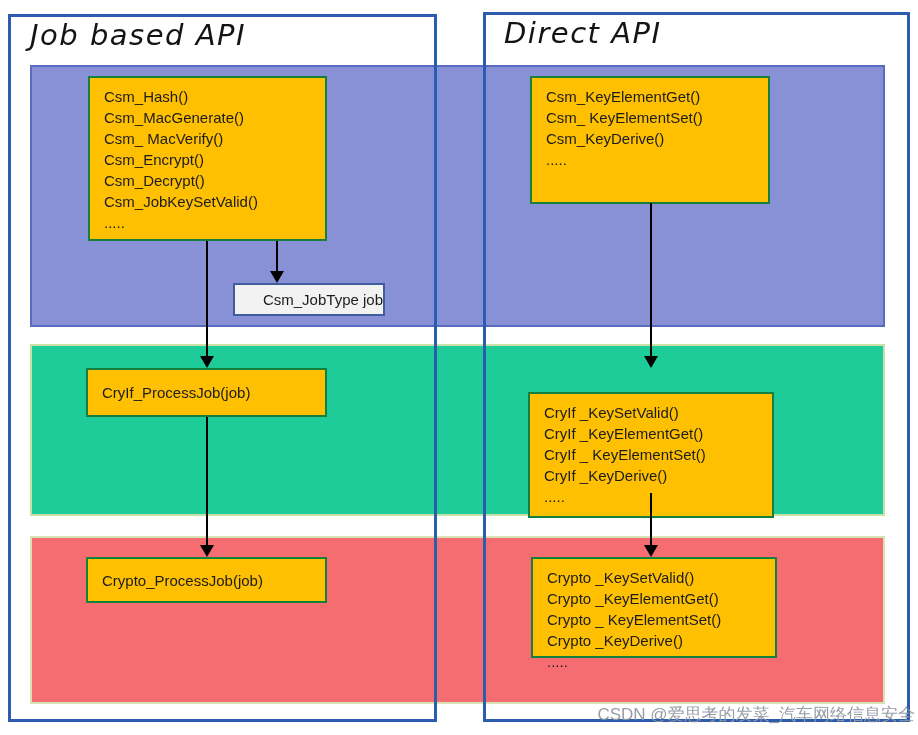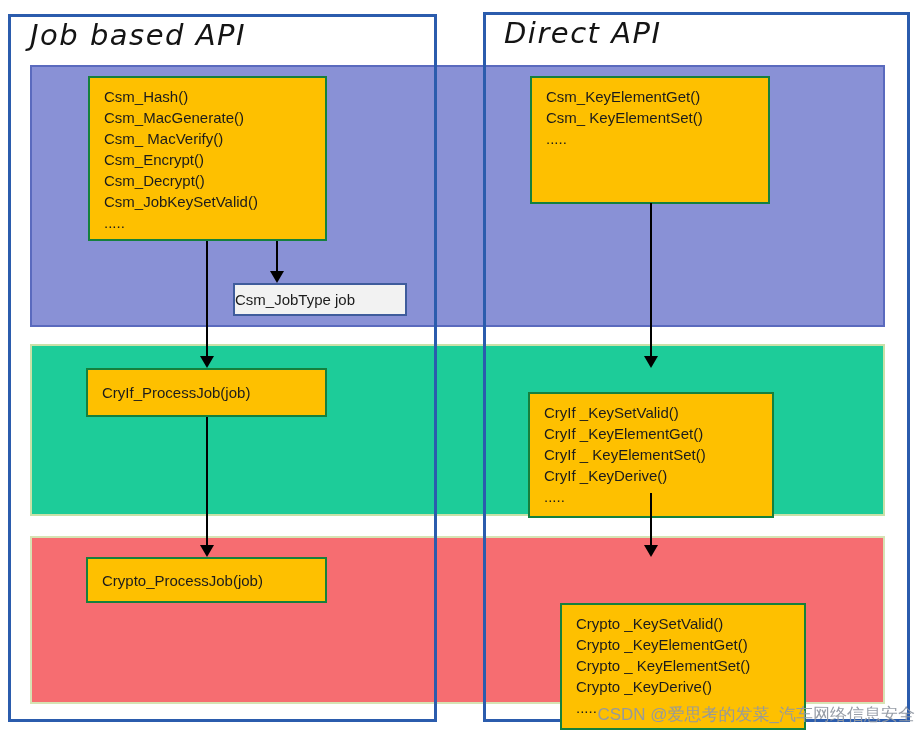--- a/index.html
+++ b/index.html
@@ -26,29 +26,29 @@
   .title-right { left:504px; top:16px; }
   
   .obox {
     position:absolute; z-index:5; background:#fec000; border:2px solid #15803d;
     color:#1c1c1c; font-size:15px;
   }
   .obox .lines { padding:8px 4px 0 14px; line-height:21px; white-space:nowrap; }
   .box-csm-job    { left:88px;  top:76px;  width:239px; height:165px; }
   .box-csm-key    { left:530px; top:76px;  width:240px; height:128px; }
   .box-cryif-key  { left:528px; top:368px; width:246px; height:126px;margin-top:24px; }
-  .box-crypto-key { left:560px; top:557px; width:246px; height:127px;margin-top:46px; }
+  .box-crypto-key { left:531px; top:557px; width:246px; height:101px; }
   .obox-single { display:flex; align-items:center; padding-left:14px; white-space:nowrap; }
   .box-cryif-job  { left:86px; top:368px; width:241px; height:49px; }
   .box-crypto-job { left:86px; top:557px; width:241px; height:46px; }
   
   .box-jobtype {
-    position:absolute; z-index:5; left:233px; top:283px; width:174px; height:33px;
+    position:absolute; z-index:5; left:233px; top:283px; width:152px; height:33px;
     background:#f2f2f2; border:2px solid #3f5c9c; color:#1c1c1c;
-    font-size:15px; text-align:left; line-height:29px; white-space:nowrap;
+    font-size:15px; text-align:right; line-height:29px; white-space:nowrap;padding-left:24px;
   }
   
   .arrow-shaft { position:absolute; z-index:6; width:2px; background:#000; }
   .arrow-head  {
     position:absolute; z-index:6; width:0; height:0;
     border-left:7px solid transparent; border-right:7px solid transparent;
     border-top:12px solid #000;
   }
   .sh1 { left:206px; top:241px; height:116px; }  .hd1 { left:200px; top:356px; }
   .sh2 { left:276px; top:241px; height:32px;  }  .hd2 { left:270px; top:271px; }
@@ -84,20 +84,21 @@
         <div>Csm_Encrypt()</div>
         <div>Csm_Decrypt()</div>
         <div>Csm_JobKeySetValid()</div>
         <div>.....</div>
       </div>
   </div>
   <div class="obox box-csm-key">
     <div class="lines">
         <div>Csm_KeyElementGet()</div>
         <div>Csm_ KeyElementSet()</div>
+        <div>Csm_KeyDerive()</div>
         <div>.....</div>
       </div>
   </div>
   <div class="box-jobtype">Csm_JobType job</div>
 
   <div class="obox obox-single box-cryif-job">CryIf_ProcessJob(job)</div>
   <div class="obox box-cryif-key">
     <div class="lines">
         <div>CryIf _KeySetValid()</div>
         <div>CryIf _KeyElementGet()</div>

